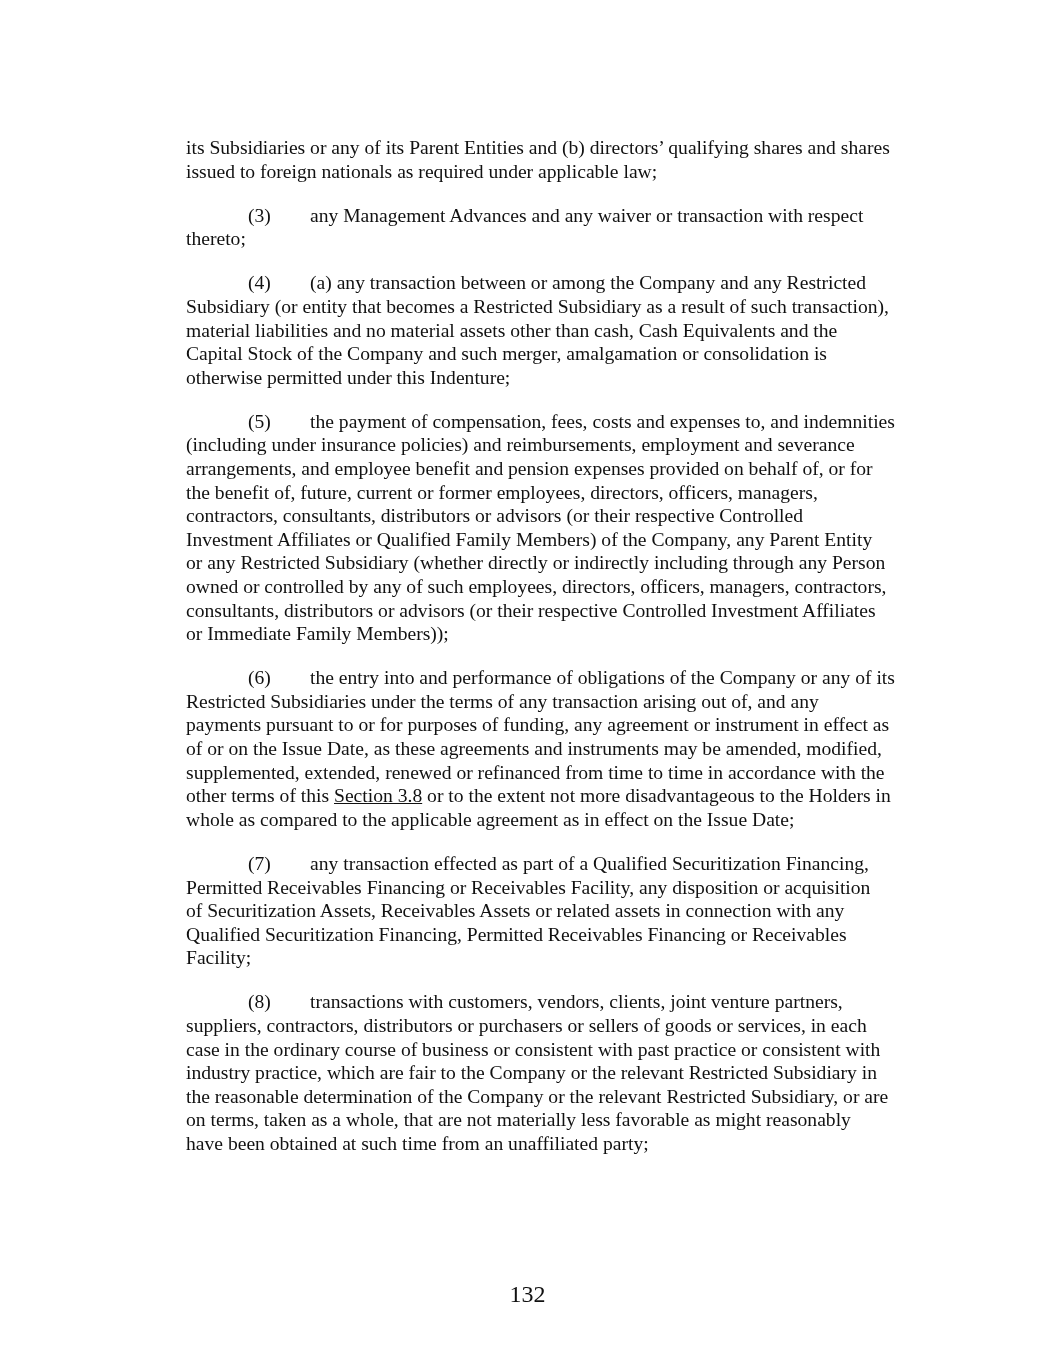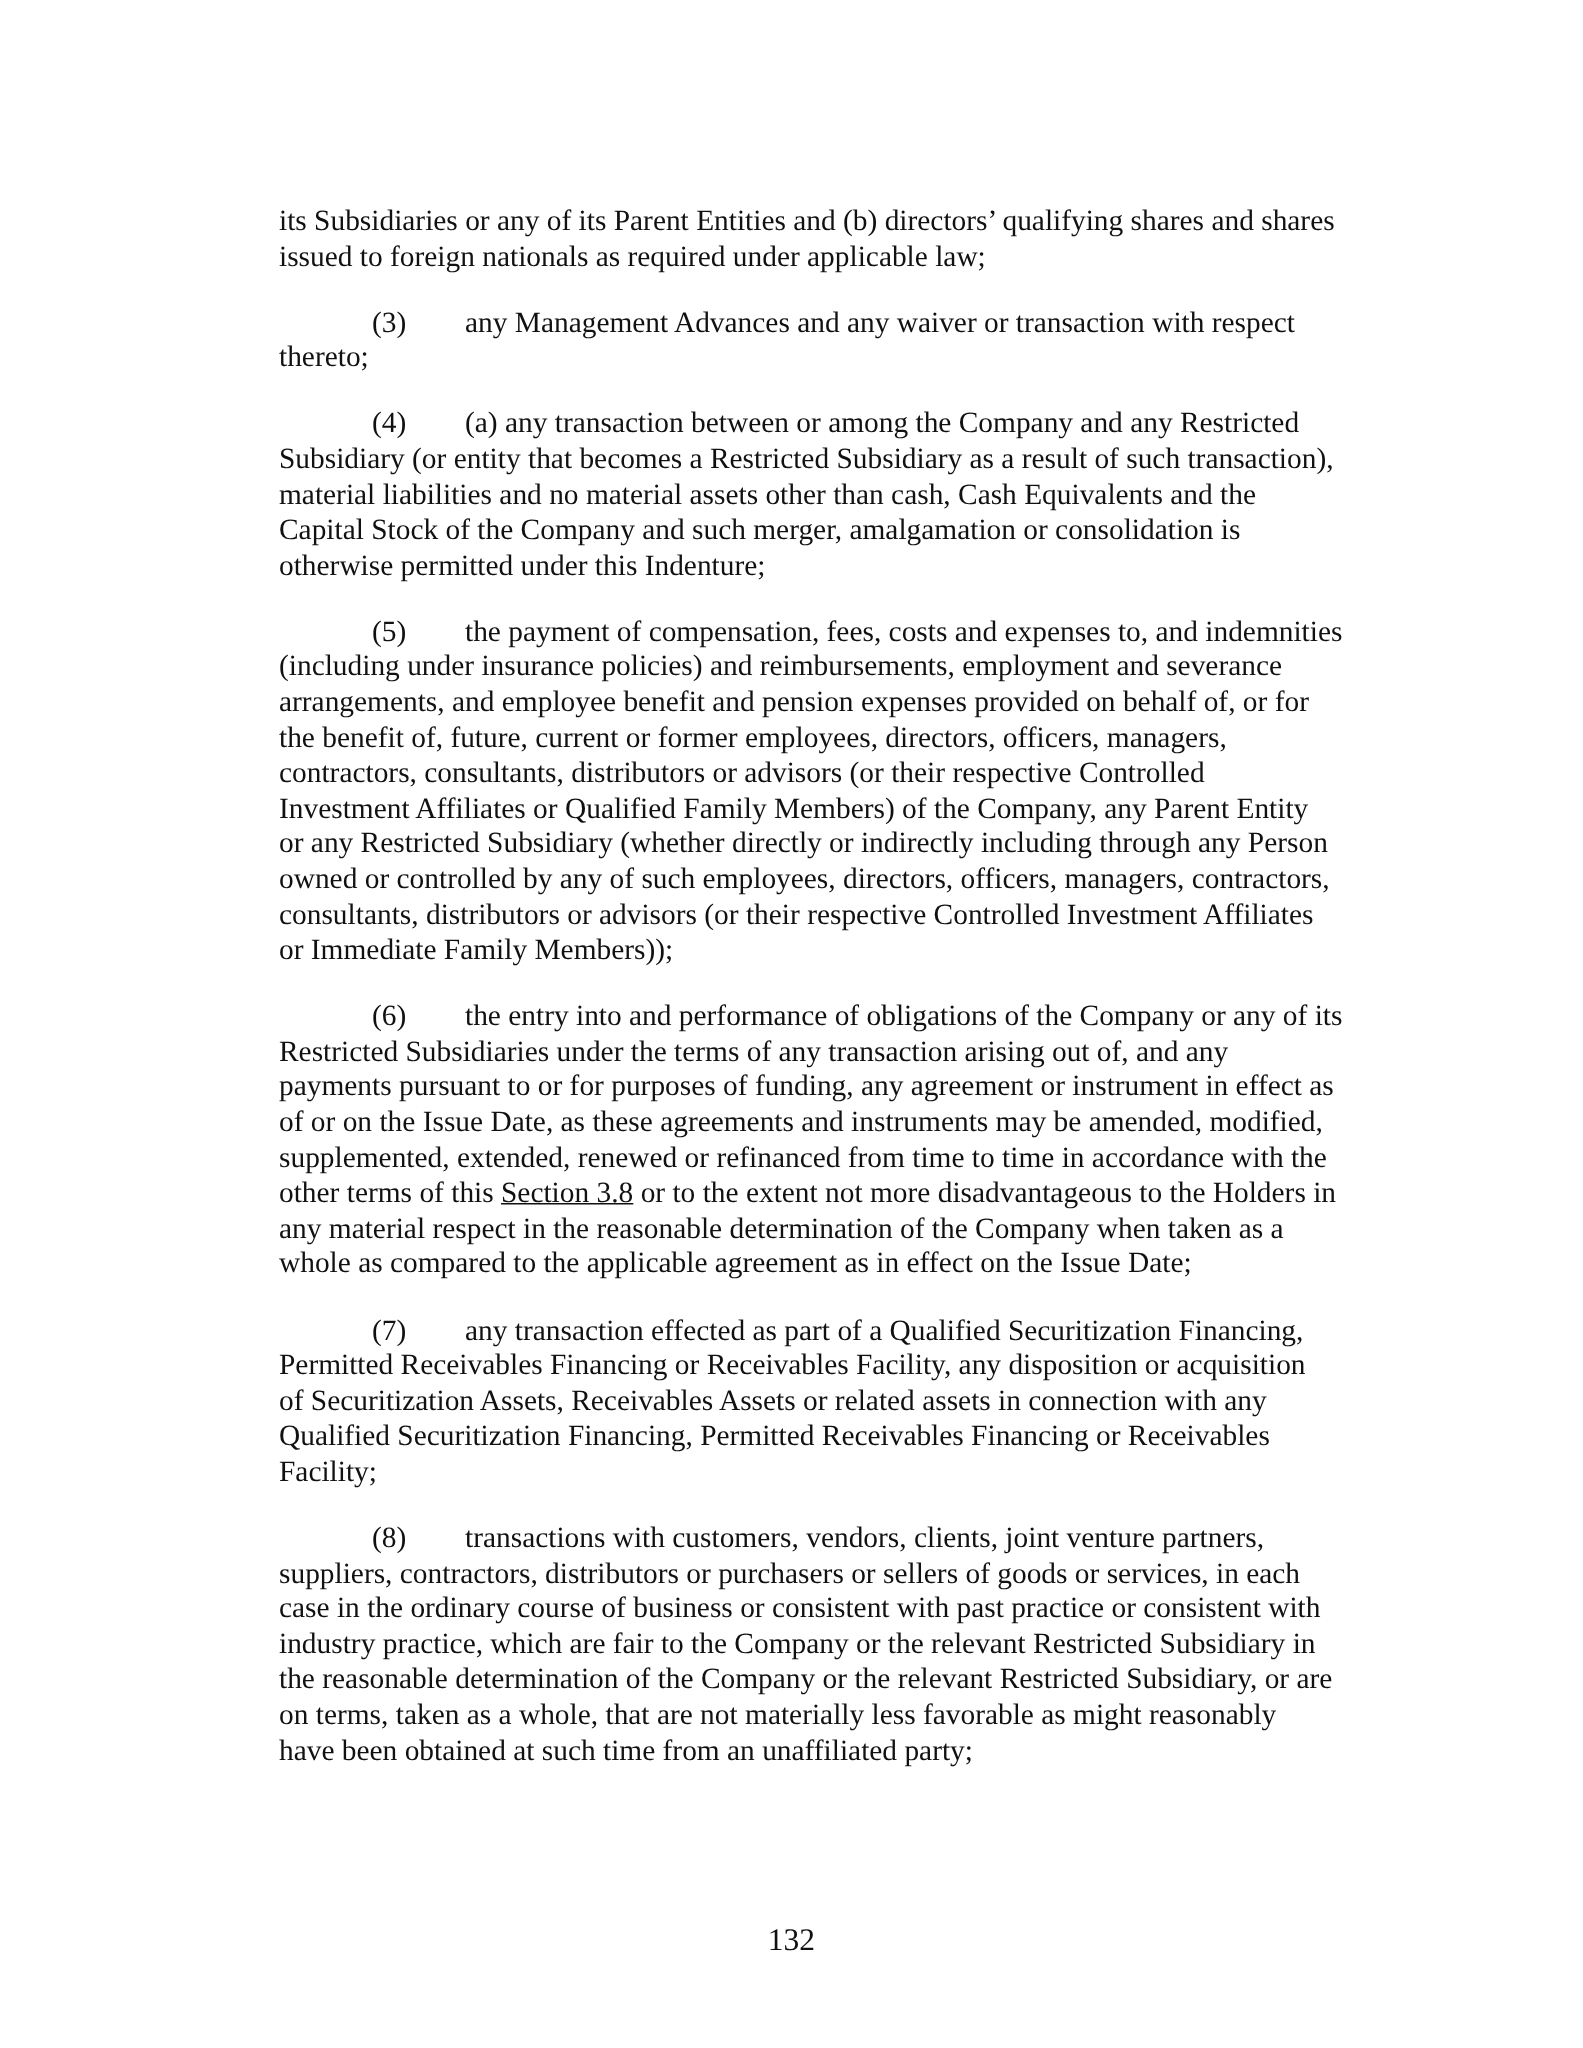--- a/index.html
+++ b/index.html
@@ -9,21 +9,21 @@
       font-family: "Liberation Serif", serif;
       font-size: 19.6px; line-height: 23.6px; color: #111111;
     }
     .para { margin: 0 0 20.5px 0; white-space: normal; }
     .line { display: block; white-space: nowrap; }
     .num { display: inline-block; width: 62px; margin-left: 62px; }
     .ital { font-style: italic; }
     .uline { text-decoration: underline; }
     .page-number {
       position: absolute; left: 0; width: 1055px; top: 1281px; text-align: center;
-      font-family: "Liberation Serif", serif; font-size: 21px; color: #111111;
+      font-family: "Liberation Serif", serif; font-size: 24px; color: #111111;
     }
   </style>
 </head>
 <body>
 
 <div class="page">
 
   <div class="para">
     <span class="line">its Subsidiaries or any of its Parent Entities and (b) directors’ qualifying shares and shares</span>
     <span class="line">issued to foreign nationals as required under applicable law;</span>
@@ -55,21 +55,20 @@
     <span class="line">or Immediate Family Members));</span>
   </div>
 
   <div class="para">
     <span class="line"><span class="num">(6)</span><span>the entry into and performance of obligations of the Company or any of its</span></span>
     <span class="line">Restricted Subsidiaries under the terms of any transaction arising out of, and any</span>
     <span class="line">payments pursuant to or for purposes of funding, any agreement or instrument in effect as</span>
     <span class="line">of or on the Issue Date, as these agreements and instruments may be amended, modified,</span>
     <span class="line">supplemented, extended, renewed or refinanced from time to time in accordance with the</span>
     <span class="line"><span>other terms of this </span><span class="uline">Section 3.8</span><span> or to the extent not more disadvantageous to the Holders in</span></span>
-    <span class="line">any material respect in the reasonable determination of the Company when taken as a</span>
     <span class="line">whole as compared to the applicable agreement as in effect on the Issue Date;</span>
   </div>
 
   <div class="para">
     <span class="line"><span class="num">(7)</span><span>any transaction effected as part of a Qualified Securitization Financing,</span></span>
     <span class="line">Permitted Receivables Financing or Receivables Facility, any disposition or acquisition</span>
     <span class="line">of Securitization Assets, Receivables Assets or related assets in connection with any</span>
     <span class="line">Qualified Securitization Financing, Permitted Receivables Financing or Receivables</span>
     <span class="line">Facility;</span>
   </div>

